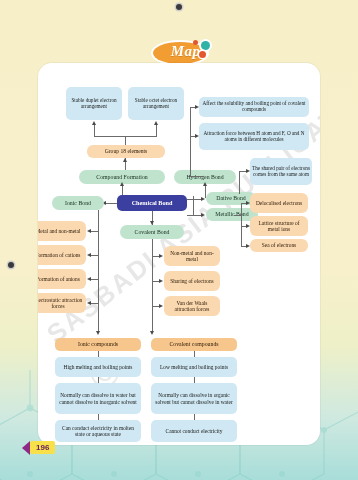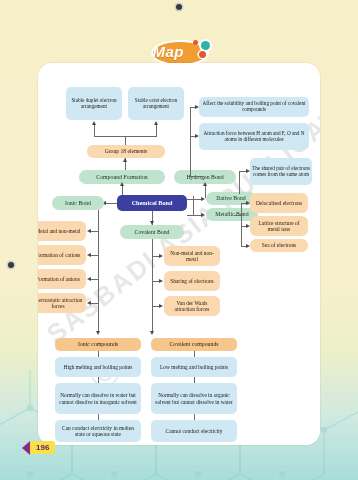--- a/index.html
+++ b/index.html
@@ -33,22 +33,22 @@
   }
   .logo-map-wrap{
     display:inline-block;position:relative;vertical-align:middle;margin-left:3px;
     width:56px;height:26px;
   }
   .logo-oval{
     position:absolute;left:0;top:2px;width:54px;height:22px;border-radius:50%;
     background:#f29d31;box-shadow:0 0 0 2px #ffffff;
   }
   .logo-map-text{
-    position:absolute;left:0;top:3px;width:48px;text-align:left;
-    font-family:Liberation Sans, sans-serif;font-style:italic;font-weight:bold;
+    position:absolute;left:0;top:3px;width:48px;text-align:right;
+    font-family:Liberation Serif, serif;font-style:italic;font-weight:bold;
     font-size:15px;color:#ffffff;letter-spacing:.5px;
     text-shadow:0 1px 0 rgba(0,0,0,.15);
   }
   .gear{position:absolute;border-radius:50%;}
   .gear.g1{width:9px;height:9px;right:-1px;top:1px;background:#2fb3a6;box-shadow:0 0 0 2px #fff;}
   .gear.g2{width:7px;height:7px;right:3px;top:11px;background:#e4572e;box-shadow:0 0 0 1.5px #fff;}
   .gear.g3{width:5px;height:5px;right:11px;top:0px;background:#e4572e;}
 
   
   .watermark{

